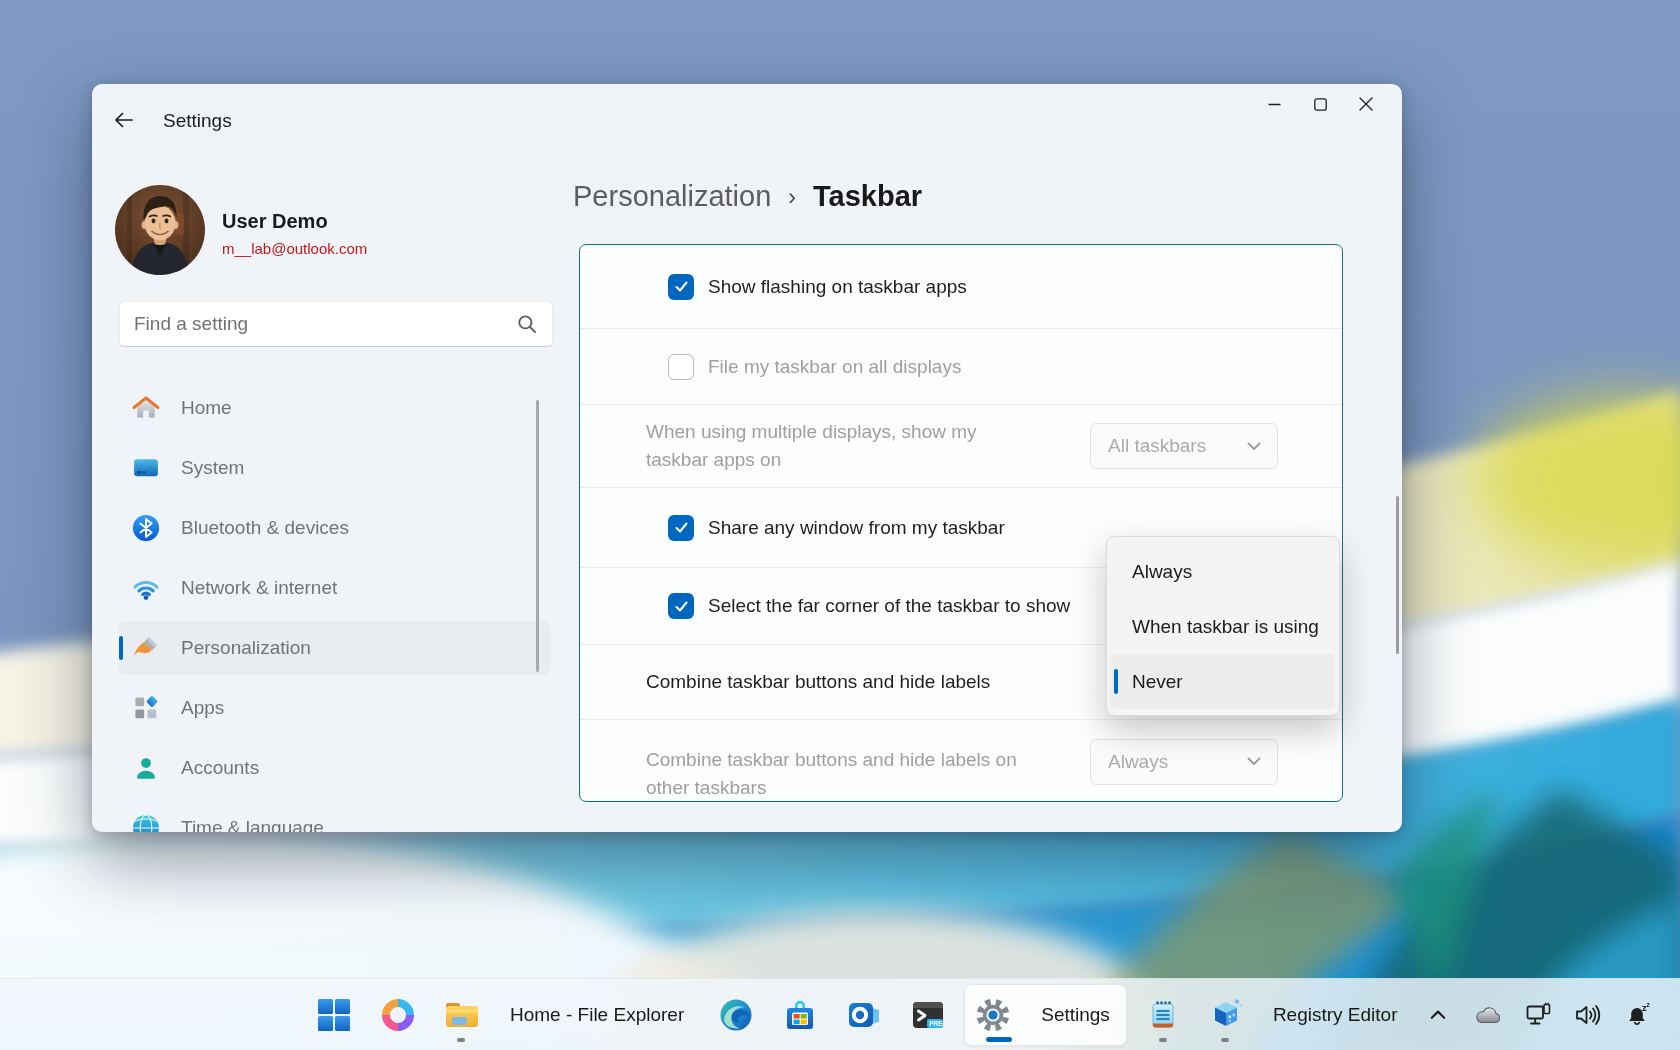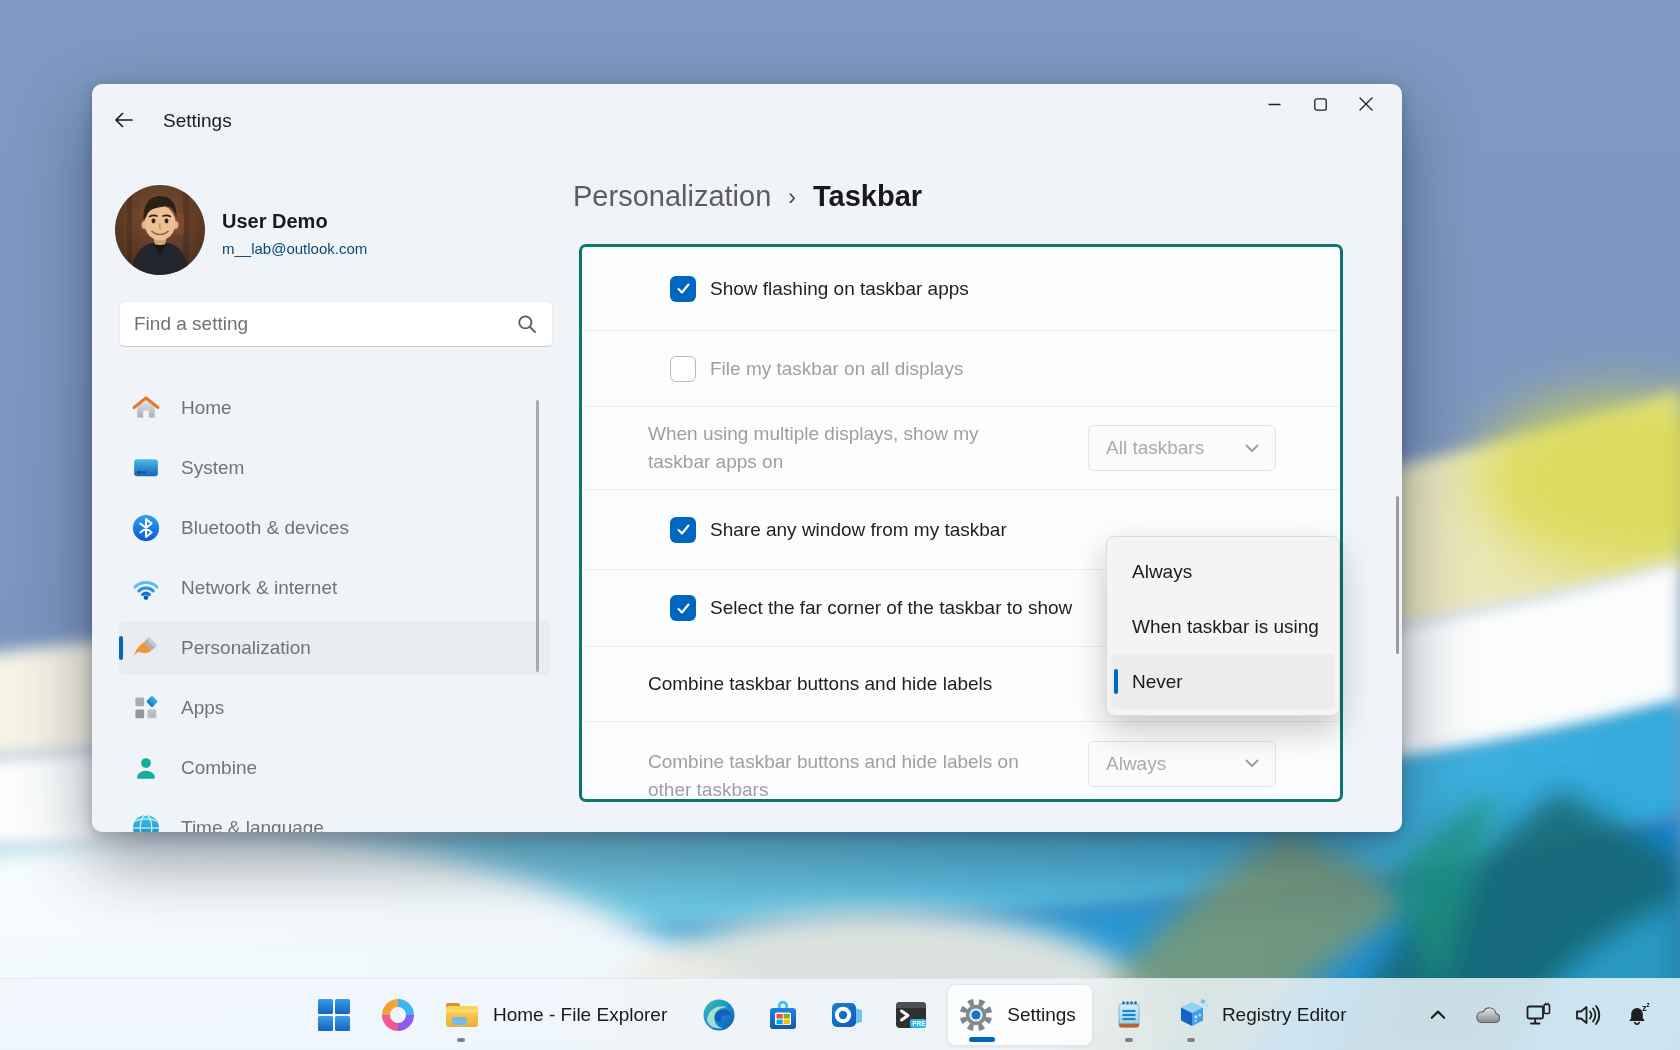--- a/index.html
+++ b/index.html
@@ -12,42 +12,42 @@
   .win{position:absolute;left:92px;top:84px;width:1310px;height:748px;border-radius:10px;
        background:#f0f4f9;box-shadow:0 28px 70px rgba(20,30,50,.45),0 4px 14px rgba(20,30,50,.25);overflow:hidden;}
   .titlebar-back{position:absolute;left:14px;top:18px;width:36px;height:36px;border-radius:6px;
        display:flex;align-items:center;justify-content:center;cursor:default;}
   .win-title{position:absolute;left:71px;top:26px;font-size:19px;color:#1c1c1c;}
   .win-controls{position:absolute;right:13px;top:0;display:flex;}
   .winbtn{width:46px;height:40px;display:flex;align-items:center;justify-content:center;}
   
   .avatar{position:absolute;left:23px;top:101px;width:90px;height:90px;border-radius:50%;overflow:hidden;}
   .user-name{position:absolute;left:130px;top:126px;font-size:20px;font-weight:700;color:#1a1a1a;}
-  .user-email{position:absolute;left:130px;top:156px;font-size:15px;color:#0c4a6e;}
+  .user-email{position:absolute;left:130px;top:156px;font-size:15px;color:#b91c1c;}
   .searchbox{position:absolute;left:27px;top:217px;width:432px;height:44px;background:#ffffff;
        border:1px solid #ececec;border-bottom:1px solid #c9c9c9;border-radius:6px;display:flex;align-items:center;}
   .searchbox input{flex:1;border:none;outline:none;background:transparent;font-family:"Liberation Sans",sans-serif;
        font-size:19px;color:#a16207;padding:0 0 0 14px;}
   .searchbox input::placeholder{color:#717171;}
   .search-ic{width:26px;height:26px;margin-right:12px;flex:0 0 auto;}
   .nav{position:absolute;left:27px;top:297px;width:432px;}
   .nav-item{position:relative;height:54px;margin-bottom:6px;border-radius:6px;display:flex;align-items:center;
        padding-left:12px;font-size:19px;color:#737373;}
   .nav-item.selected{background:#e9edf2;}
   .nav-item .pill{position:absolute;left:0;top:15px;width:4px;height:24px;border-radius:2px;background:#0067c0;display:none;}
   .nav-item.selected .pill{display:block;}
   .nav-ic{width:30px;height:30px;margin-right:20px;flex:0 0 auto;}
   .side-scroll{position:absolute;left:444px;top:316px;width:3px;height:272px;border-radius:2px;background:#a9a9a9;}
   
   .crumbs{position:absolute;left:481px;top:96px;display:flex;align-items:center;font-size:29px;}
   .crumb-parent{color:#5d5d5d;}
   .crumb-sep{color:#4a4a4a;font-size:23px;margin:2px 17px 0 17px;}
   .crumb-current{color:#191919;font-weight:700;}
   .card{position:absolute;left:487px;top:160px;width:764px;height:558px;background:#fcfdfe;
-        border:3px solid #0f766e;border-radius:7px;box-sizing:border-box;overflow:hidden;}
+        border:1px solid #0f766e;border-radius:7px;box-sizing:border-box;overflow:hidden;}
   .row{position:relative;display:flex;align-items:center;padding:0 66px 0 88px;border-top:1px solid #ececec;box-sizing:border-box;}
   .row:first-child{border-top:none;}
   .row-label{font-size:19px;color:#1f1f1f;line-height:1.45;}
   .row.disabled .row-label{color:#9f9f9f;}
   .cb{width:26px;height:26px;border-radius:6px;margin-right:14px;flex:0 0 auto;
       display:flex;align-items:center;justify-content:center;box-sizing:border-box;}
   .cb.checked{background:#0067c0;}
   .cb.unchecked{background:#fff;border:1px solid #b9b9b9;}
   .select-btn{position:absolute;right:64px;top:50%;transform:translateY(-50%);width:188px;height:46px;
       background:#fbfbfb;border:1px solid #e3e3e3;border-radius:6px;display:flex;align-items:center;
@@ -60,21 +60,21 @@
   .menu-item.selected{background:#ececec;}
   .menu-item .bar{position:absolute;left:3px;top:15px;width:4px;height:25px;border-radius:2px;background:#0067c0;display:none;}
   .menu-item.selected .bar{display:block;}
   .main-scroll{position:absolute;left:1304px;top:412px;width:3px;height:158px;border-radius:2px;background:#9b9b9b;}
   
   .taskbar{position:absolute;left:0;top:978px;width:1680px;height:72px;background:rgba(240,246,251,.82);
       backdrop-filter:blur(22px);border-top:1px solid rgba(200,210,220,.35);z-index:10;}
   .tb-main{position:absolute;left:306px;top:0;height:100%;display:flex;align-items:center;gap:8px;}
   .tb-btn{position:relative;height:60px;border-radius:8px;display:flex;align-items:center;justify-content:center;}
   .tb-icon-only{width:56px;}
-  .tb-labeled{padding:0 16px 0 9px;gap:12px;}
+  .tb-labeled{padding:0 16px 0 9px;gap:29px;}
   .tb-btn.active{background:rgba(255,255,255,.82);border:1px solid rgba(225,230,236,.95);
       box-shadow:0 1px 3px rgba(0,0,0,.07);}
   .tb-label{font-size:19px;color:#191919;white-space:nowrap;}
   .run-dot{position:absolute;bottom:3px;width:8px;height:4px;border-radius:2px;background:#7e8288;}
   .active-ind{position:absolute;bottom:3px;left:21px;width:26px;height:5px;border-radius:3px;background:#0067c0;}
   .tb-tray{position:absolute;right:26px;top:0;height:100%;display:flex;align-items:center;gap:18px;}
   .tray-btn{display:flex;align-items:center;justify-content:center;width:32px;height:40px;}
 </style>
 </head>
 <body>
@@ -265,21 +265,21 @@
           <rect x="13.4" y="3.4" width="6.8" height="6.8" rx="1.2" fill="url(#gApps)" transform="rotate(45 16.8 6.8)"></rect>
         </svg>
         <span class="nav-label">Apps</span>
       </div>
       <div class="nav-item">
 
         <svg class="nav-ic" viewBox="0 0 24 24">
           <circle cx="12" cy="8" r="3.9" fill="#17ad9b"></circle>
           <path d="M4.8,19.6 a7.2,5.4 0 0 1 14.4,0 q0,0.9 -0.9,0.9 h-12.6 q-0.9,0 -0.9,-0.9 z" fill="#17ad9b"></path>
         </svg>
-        <span class="nav-label">Combine</span>
+        <span class="nav-label">Accounts</span>
       </div>
       <div class="nav-item">
 
         <svg class="nav-ic" viewBox="0 0 24 24">
           <defs>
               <linearGradient id="gGlobe" x1="0" y1="0" x2="0" y2="1">
                 <stop offset="0" stop-color="#40c9e1"></stop>
                 <stop offset="1" stop-color="#1478c8"></stop>
               </linearGradient>
             </defs>

